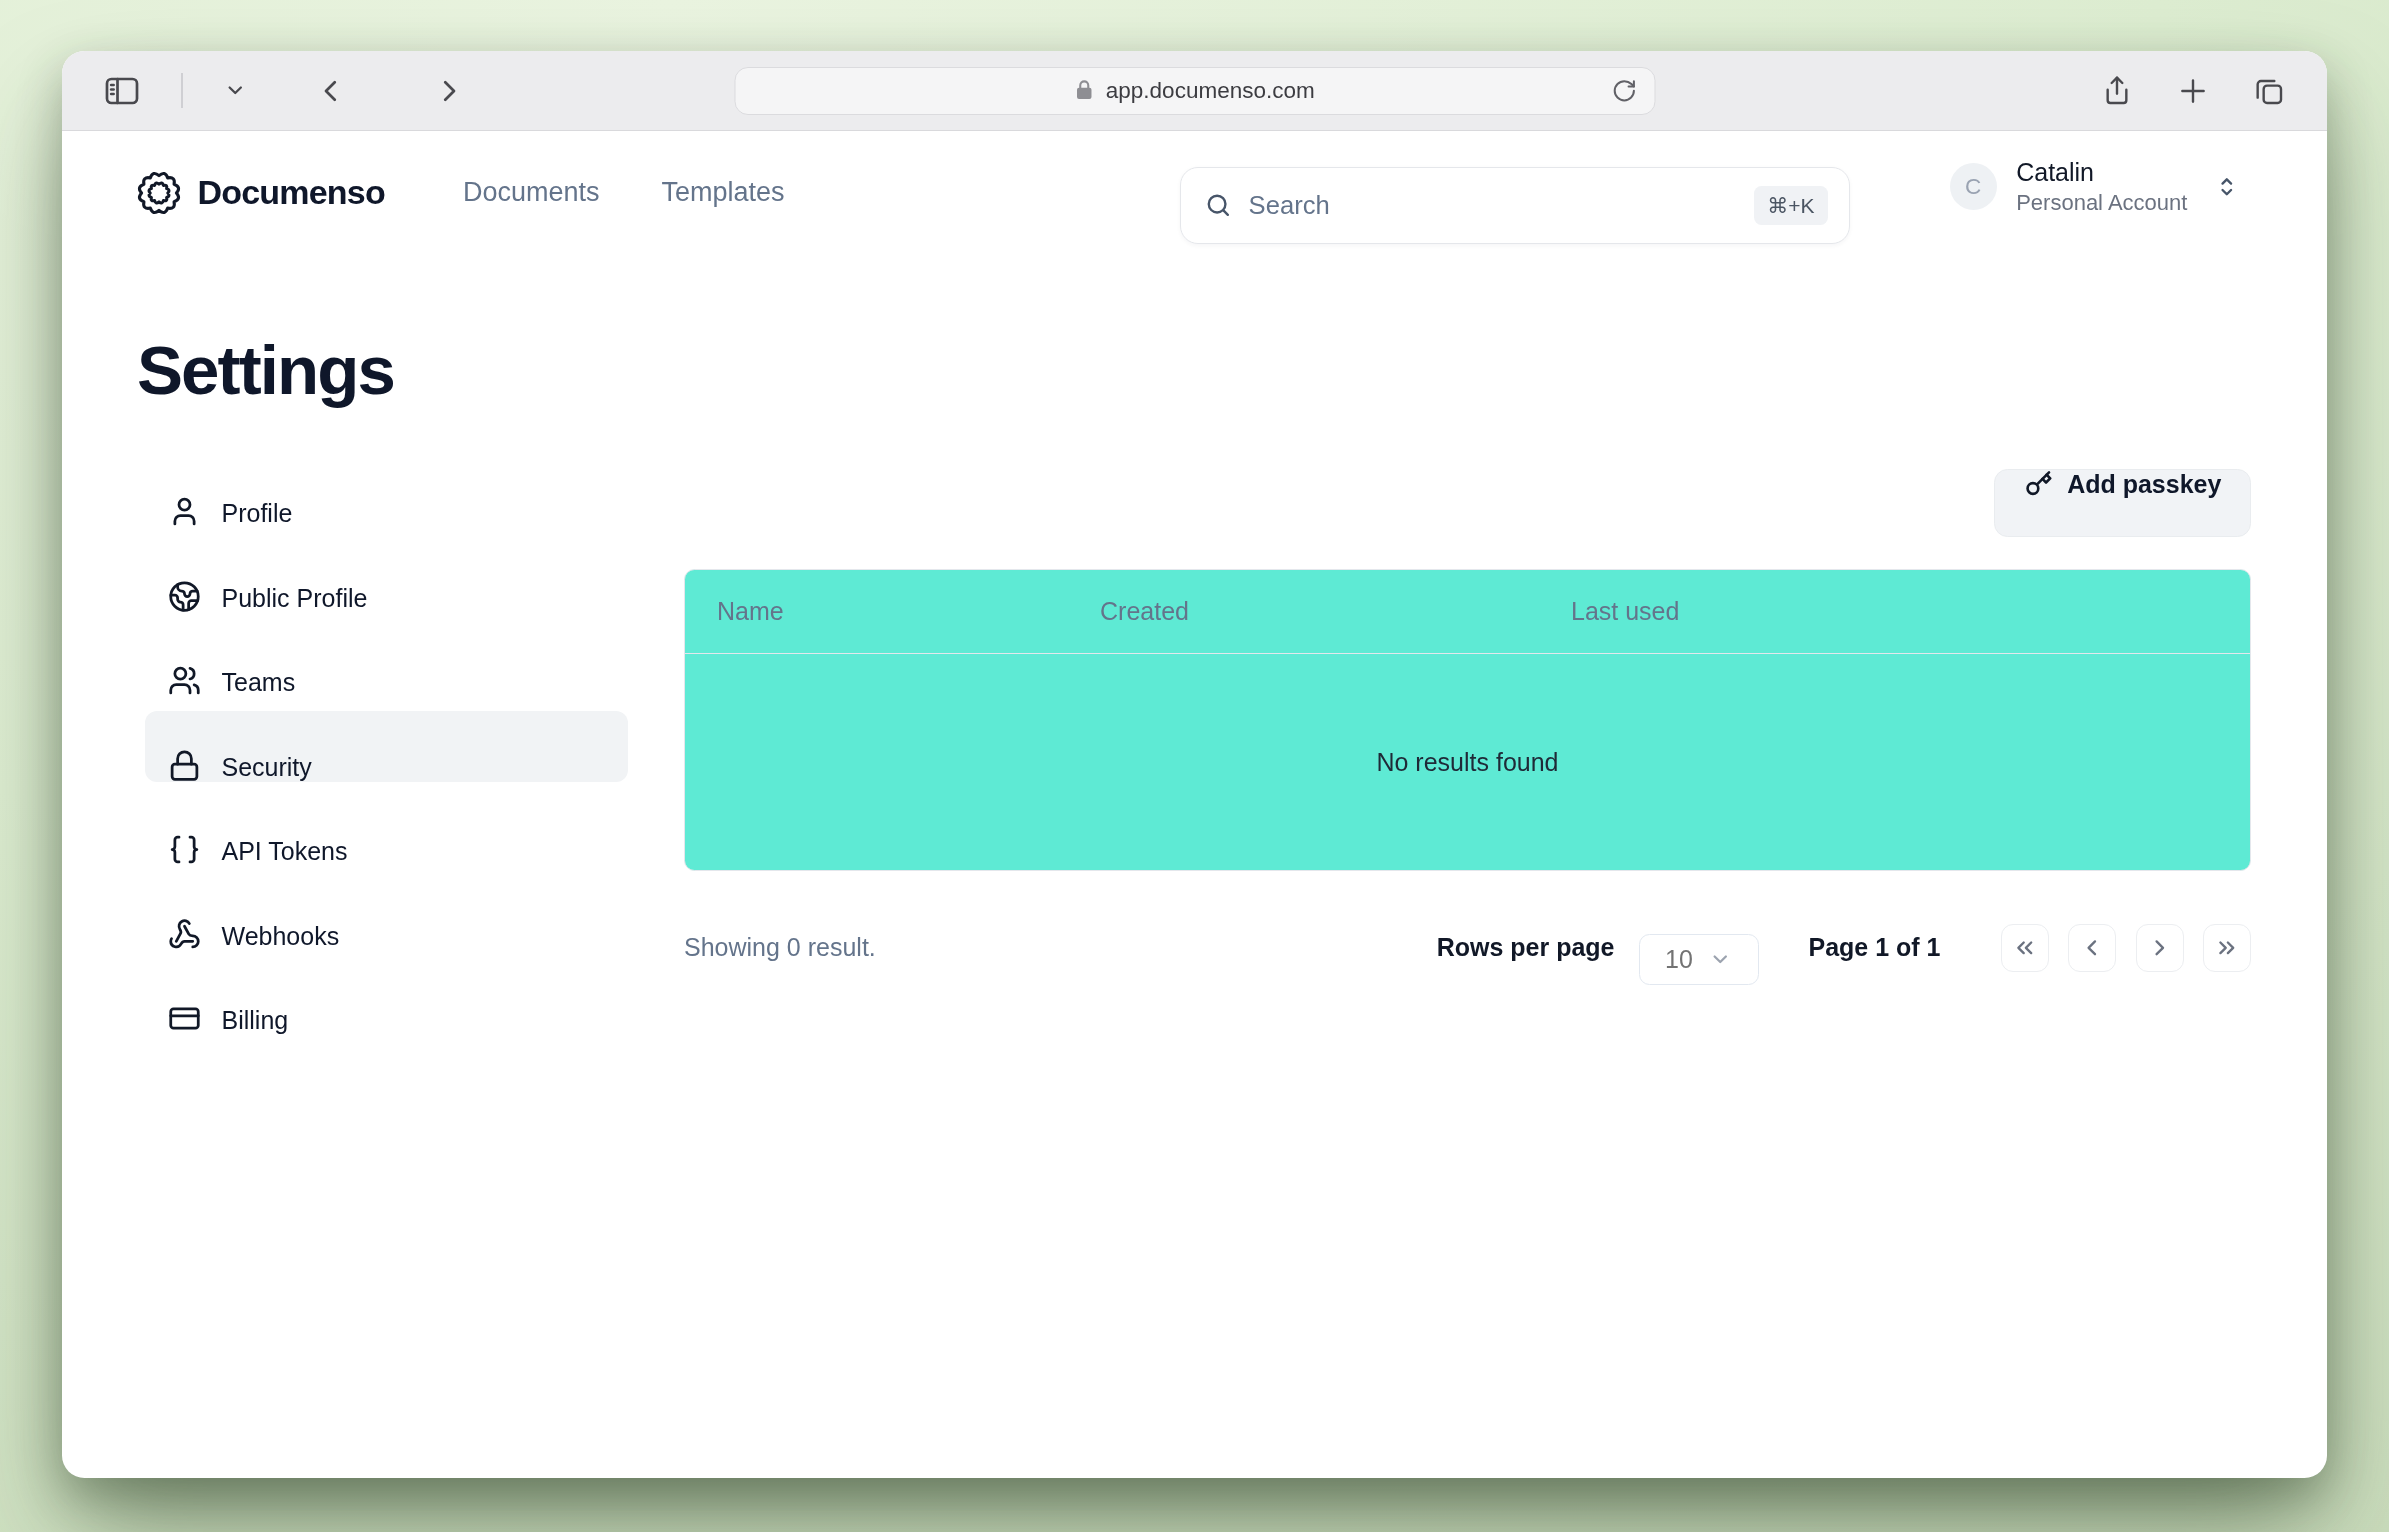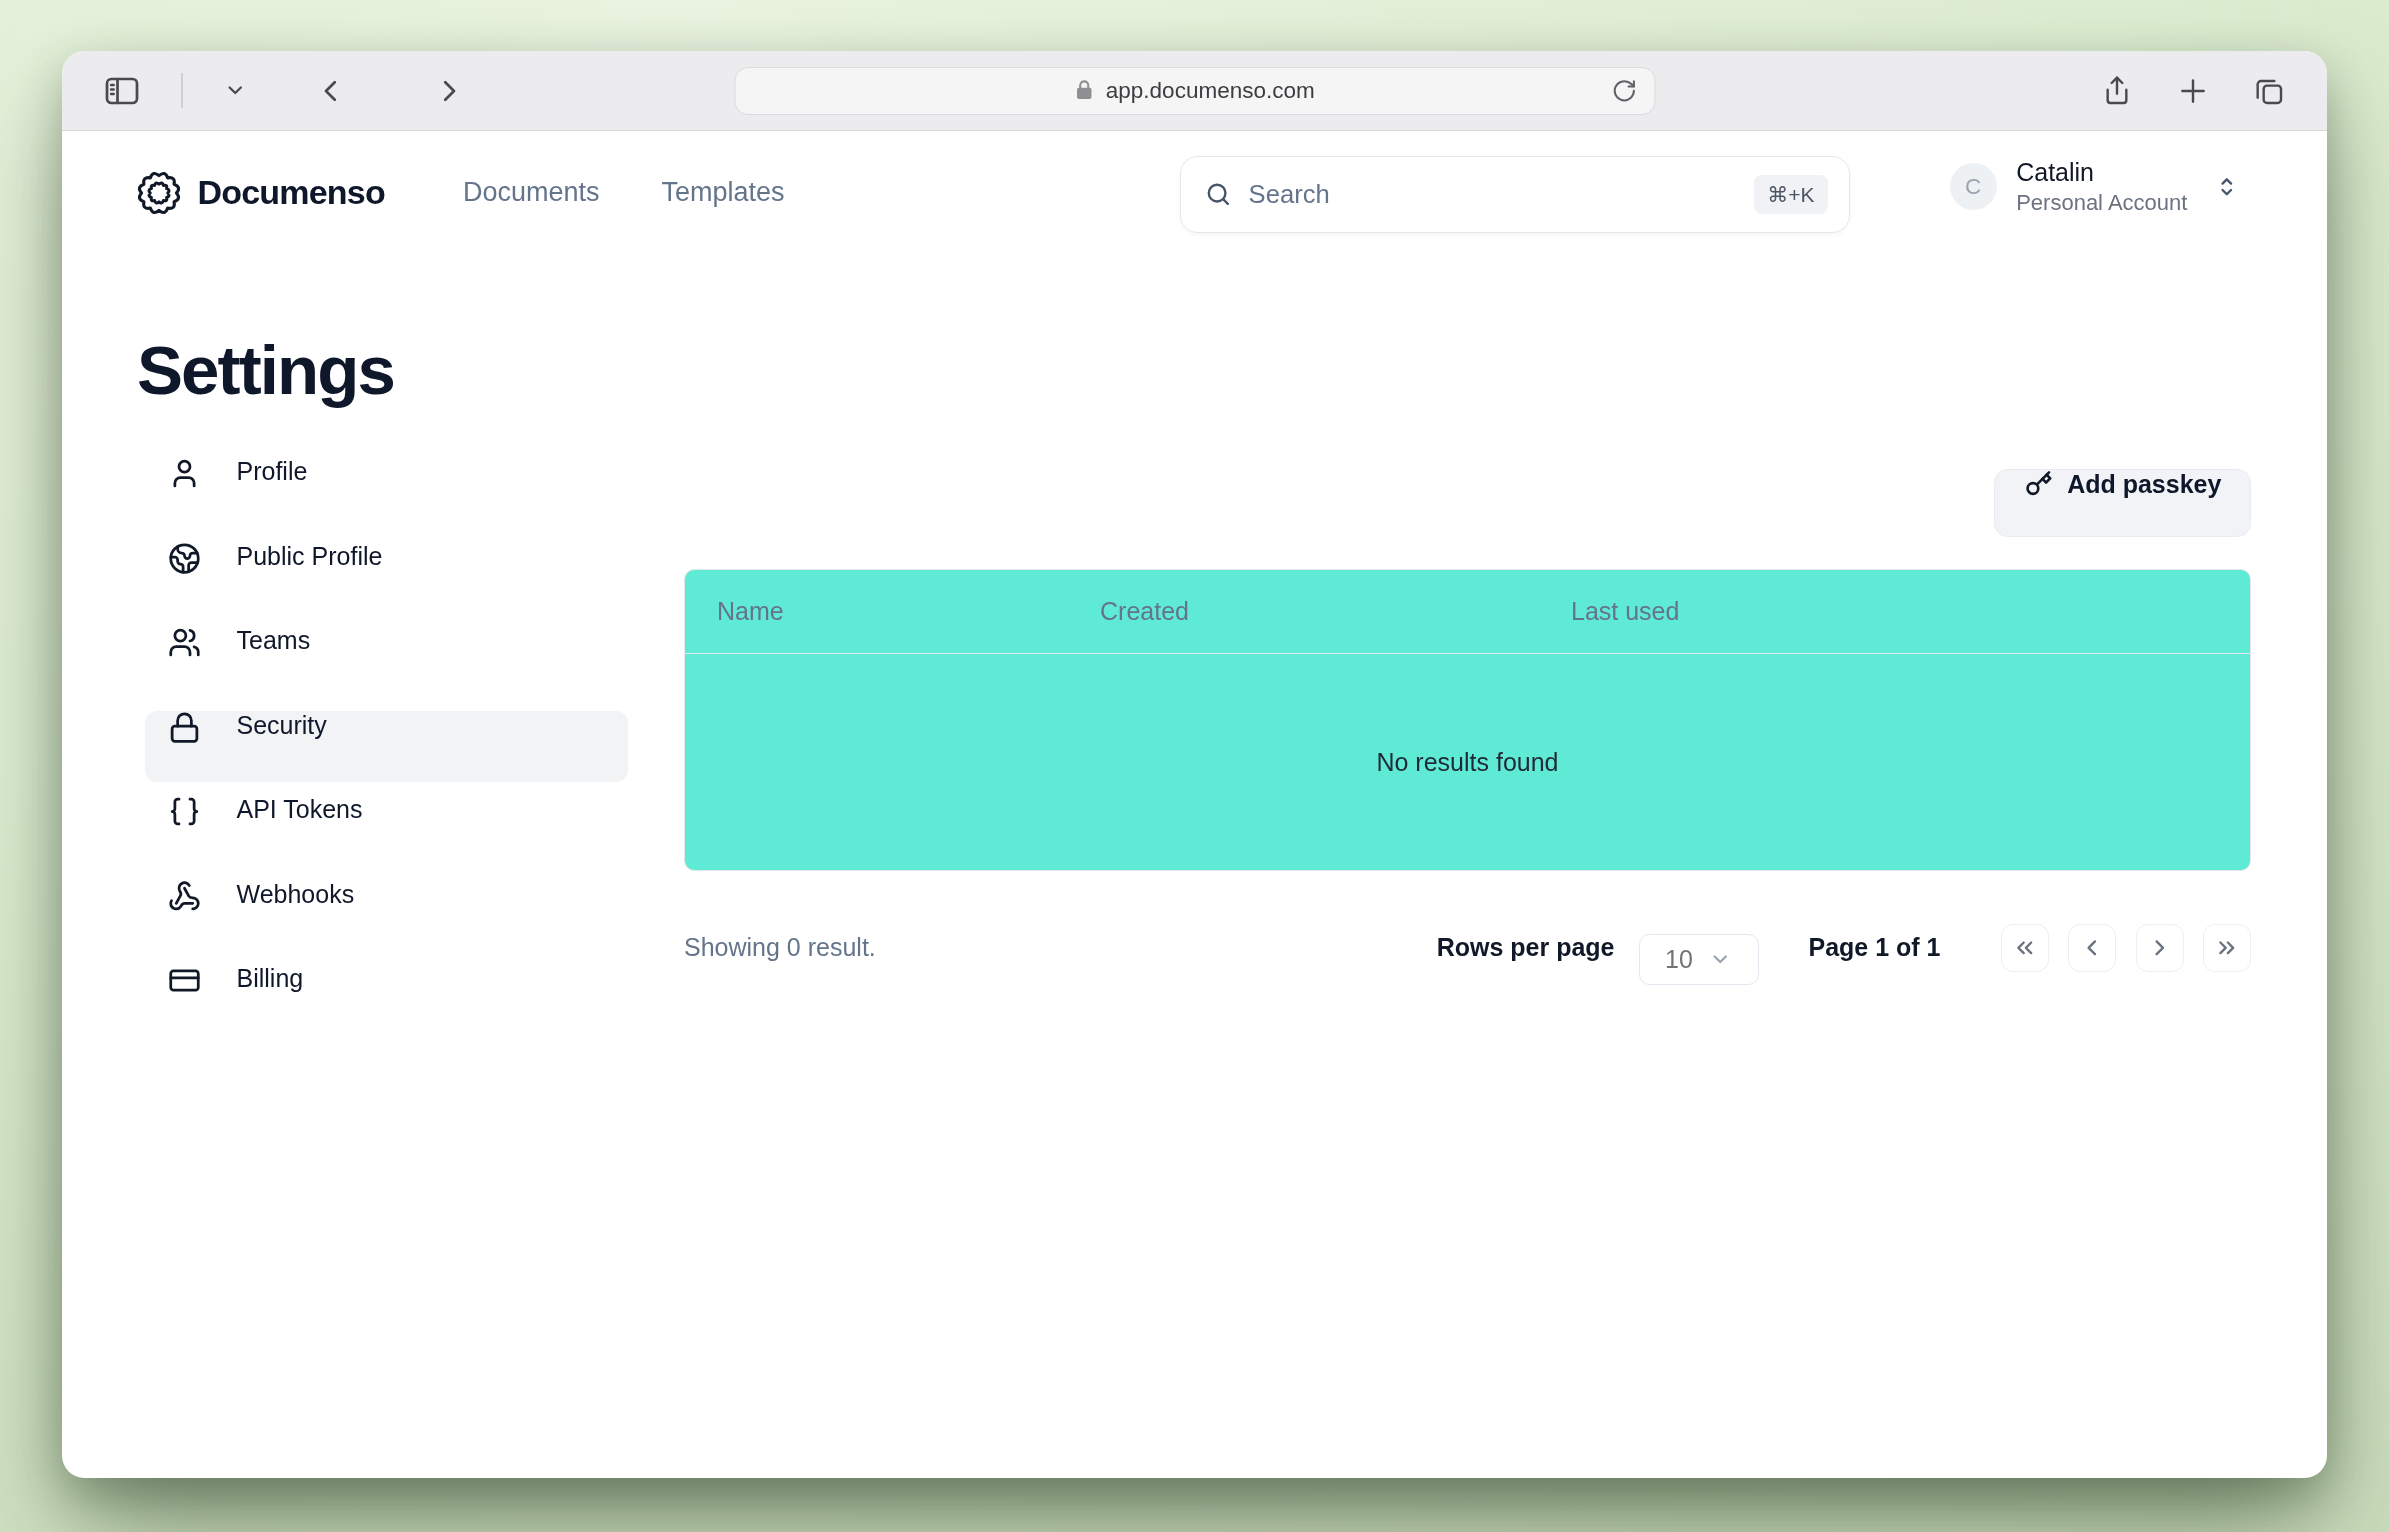--- a/index.html
+++ b/index.html
@@ -34,21 +34,21 @@
   .urlbar .reload{ position:absolute; right:16.5px; color:#616167; }
   .c-right{ margin-left:auto; display:flex; align-items:center; gap:44px; }
   
   .app-header{ position:relative; height:101px; padding:22.5px 87px 0 75px; display:flex; align-items:center; flex:0 0 auto; }
   .brand{ display:flex; align-items:center; gap:16.5px; }
   .brand .seal{ color:#111827; }
   .brand-name{ font-size:34px; font-weight:700; letter-spacing:-0.8px; color:#0f172a; }
   .nav{ display:flex; gap:62px; margin-left:78px; }
   .nav a{ font-size:27px; font-weight:500; color:#64748b; text-decoration:none; }
   .search{
-    position:absolute; left:1118px; top:25px; width:670px; height:77px;
+    position:absolute; left:1118px; top:36px; width:670px; height:77px;
     border:1.5px solid #e5e7eb; border-radius:18px; background:#fff;
     display:flex; align-items:center; padding:0 21px 0 22.5px; gap:16.5px;
     box-shadow:0 1.5px 4.5px rgba(15,23,42,.04);
   }
   .search .mag{ color:#475569; }
   .search input{
     border:none; outline:none; flex:1; font-size:25.6px; color:#0f172a;
     font-family:inherit; background:transparent;
   }
   .search input::placeholder{ color:#64748b; }
@@ -69,21 +69,21 @@
   
   .page-title{
     margin:99px 0 0 75px; font-size:69px; font-weight:700;
     letter-spacing:-1.9px; color:#0f172a;
   }
   .content{ display:flex; margin-top:47px; padding-left:83px; }
   
   .sidebar{ width:483px; flex:0 0 auto; }
   .side-item{
     height:71px; margin-bottom:13.5px; border-radius:12px;
-    display:flex; align-items:flex-start; gap:36px; padding-left:22.5px;
+    display:flex; align-items:flex-end; gap:21px; padding-left:22.5px;
     font-size:25px; font-weight:500; color:#0f172a; cursor:pointer;
   }
   .side-item .icon{ color:#111827; display:inline-flex; }
   .side-item.active{ background:#f1f3f5; }
   
   .main{ margin-left:56px; width:1567px; }
   .sec-head{ display:flex; align-items:flex-start; }
   .sec-titles{ padding-top:10.5px; }
   .sec-title{ font-size:30px; font-weight:700; color:#111827; }
   .sec-desc{ margin-top:19.5px; font-size:25px; color:#64748b; }

